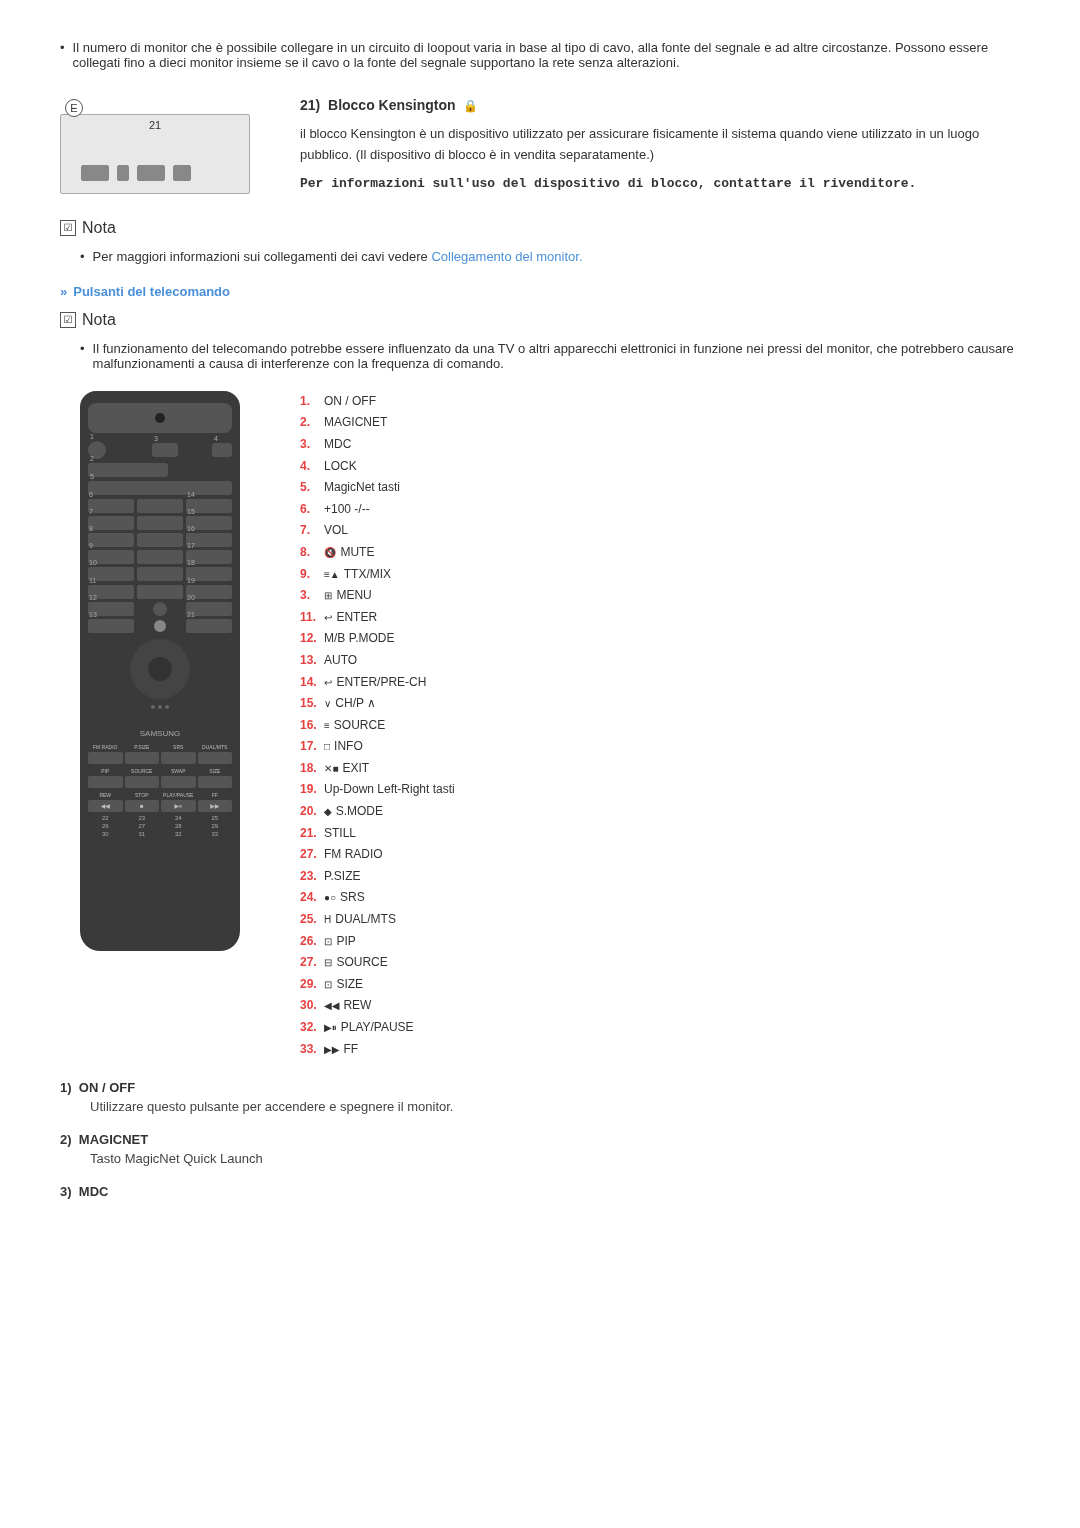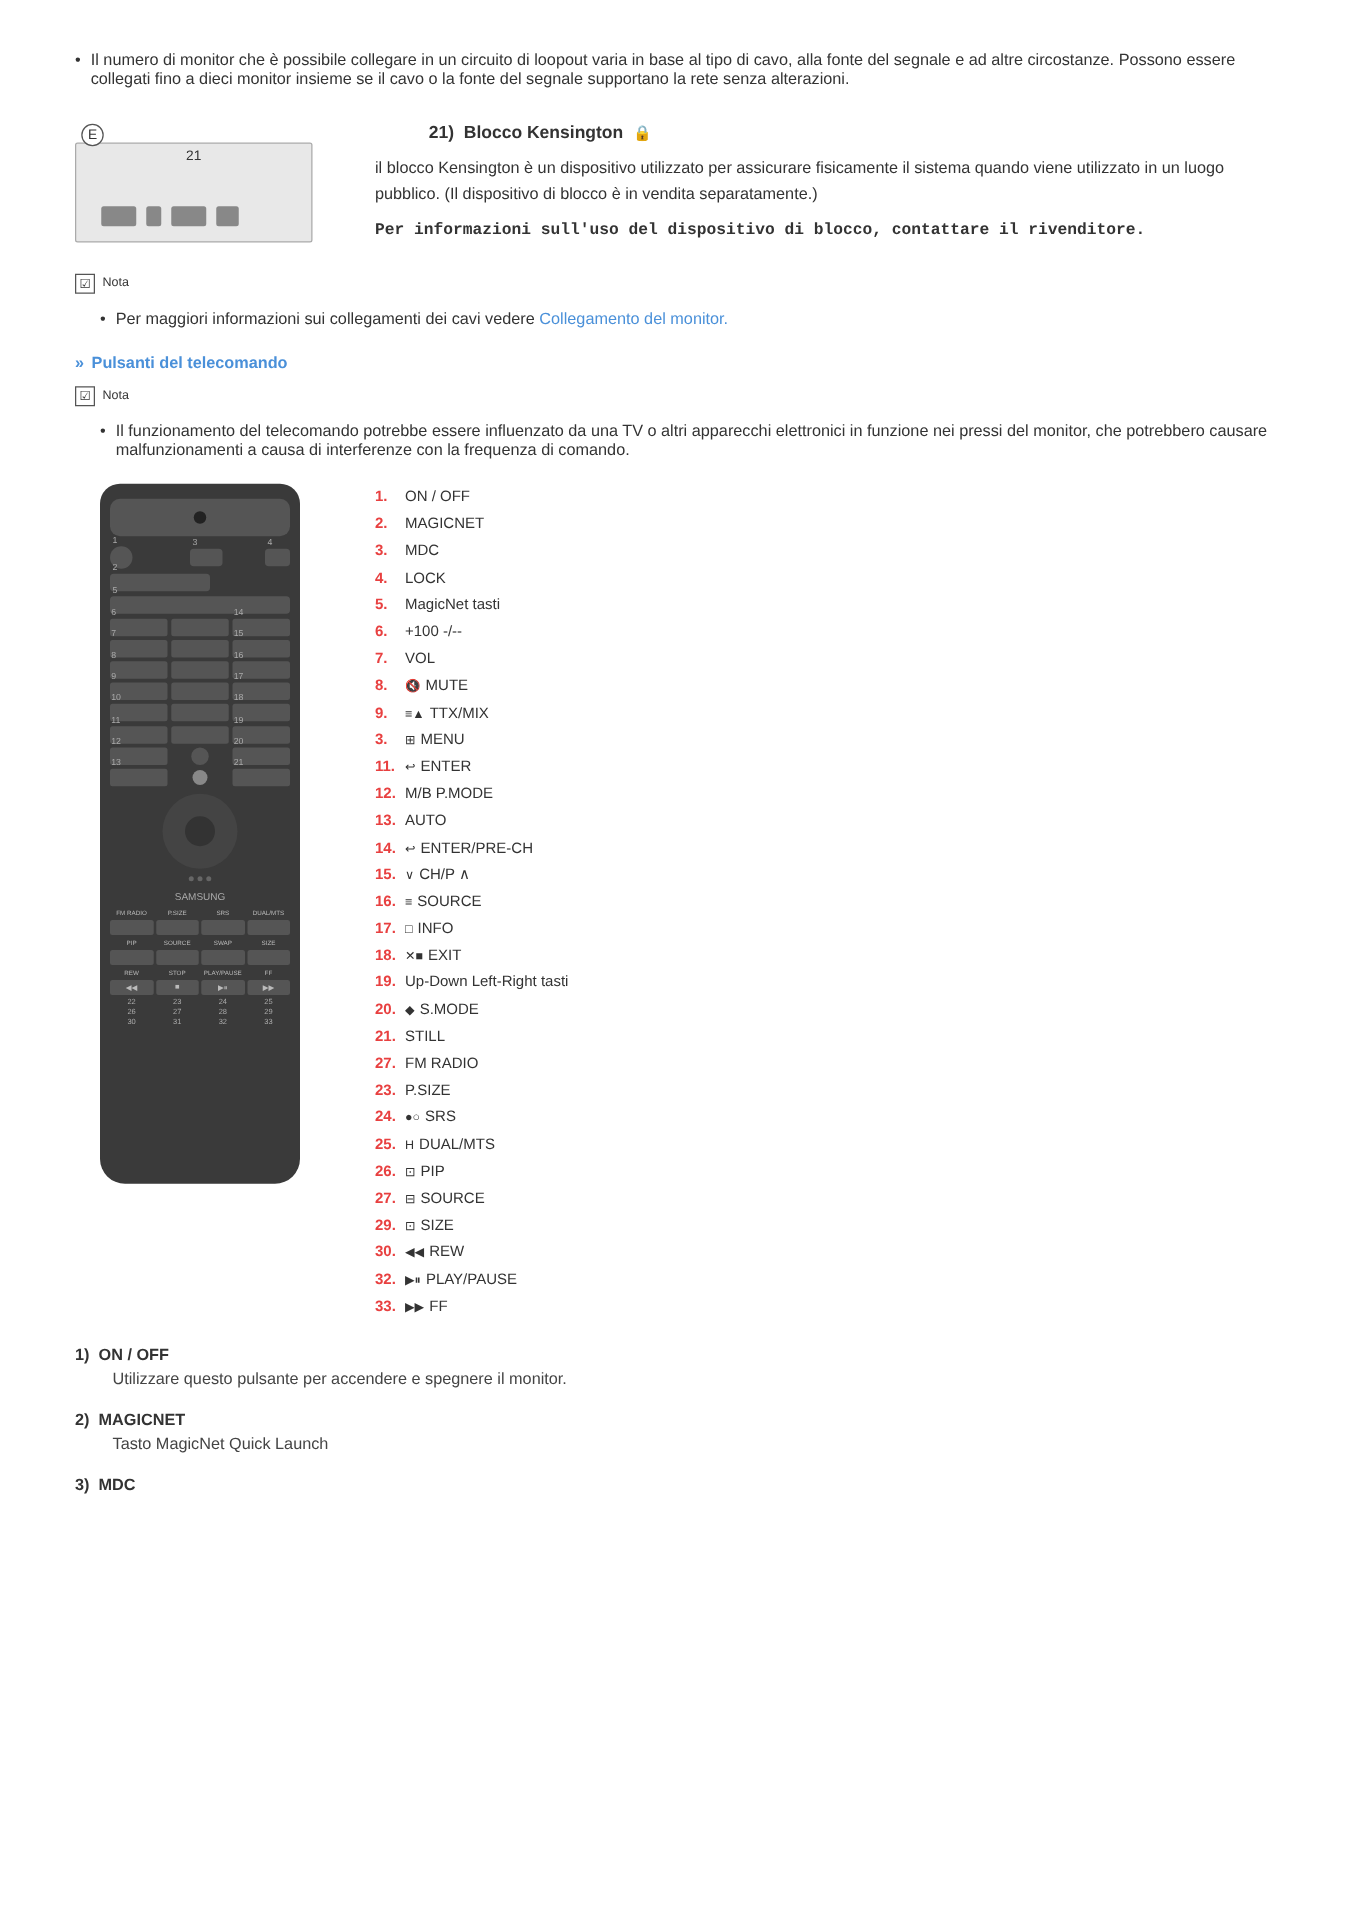--- a/index.html
+++ b/index.html
@@ -74,21 +74,20 @@
       border-radius: 2px;
     }
     .kensington-text {
       flex: 1;
       line-height: 1.6;
     }
     .kensington-title {
       font-weight: bold;
       font-size: 14px;
       margin-bottom: 8px;
-      margin-left: 43px;
     }
     .kensington-bold {
       font-weight: bold;
       font-family: Liberation Mono, monospace;
     }
     .note-box {
       display: flex;
       align-items: center;
       margin: 12px 0;
       gap: 6px;
@@ -97,21 +96,21 @@
       width: 16px;
       height: 16px;
       border: 1px solid #555;
       display: flex;
       align-items: center;
       justify-content: center;
       font-size: 10px;
       flex-shrink: 0;
     }
     .note-label {
-      font-size: 10px;
+      font-size: 16px;
     }
     .link-text {
       color: #4a90d9;
       text-decoration: none;
     }
     .section-heading {
       color: #4a90d9;
       font-size: 13px;
       font-weight: bold;
       margin: 20px 0 12px 0;
@@ -170,21 +169,21 @@
     .remote-nav-center {
       background: #333;
       border-radius: 50%;
       width: 24px;
       height: 24px;
     }
     .samsung-logo {
       text-align: center;
       color: #aaa;
       font-size: 8px;
-      margin-top: 8px;
+      margin-top: 20px;
     }
     .remote-list {
       flex: 1;
       font-size: 12px;
       line-height: 1.8;
     }
     .remote-list-item {
       display: flex;
       align-items: baseline;
       gap: 4px;

